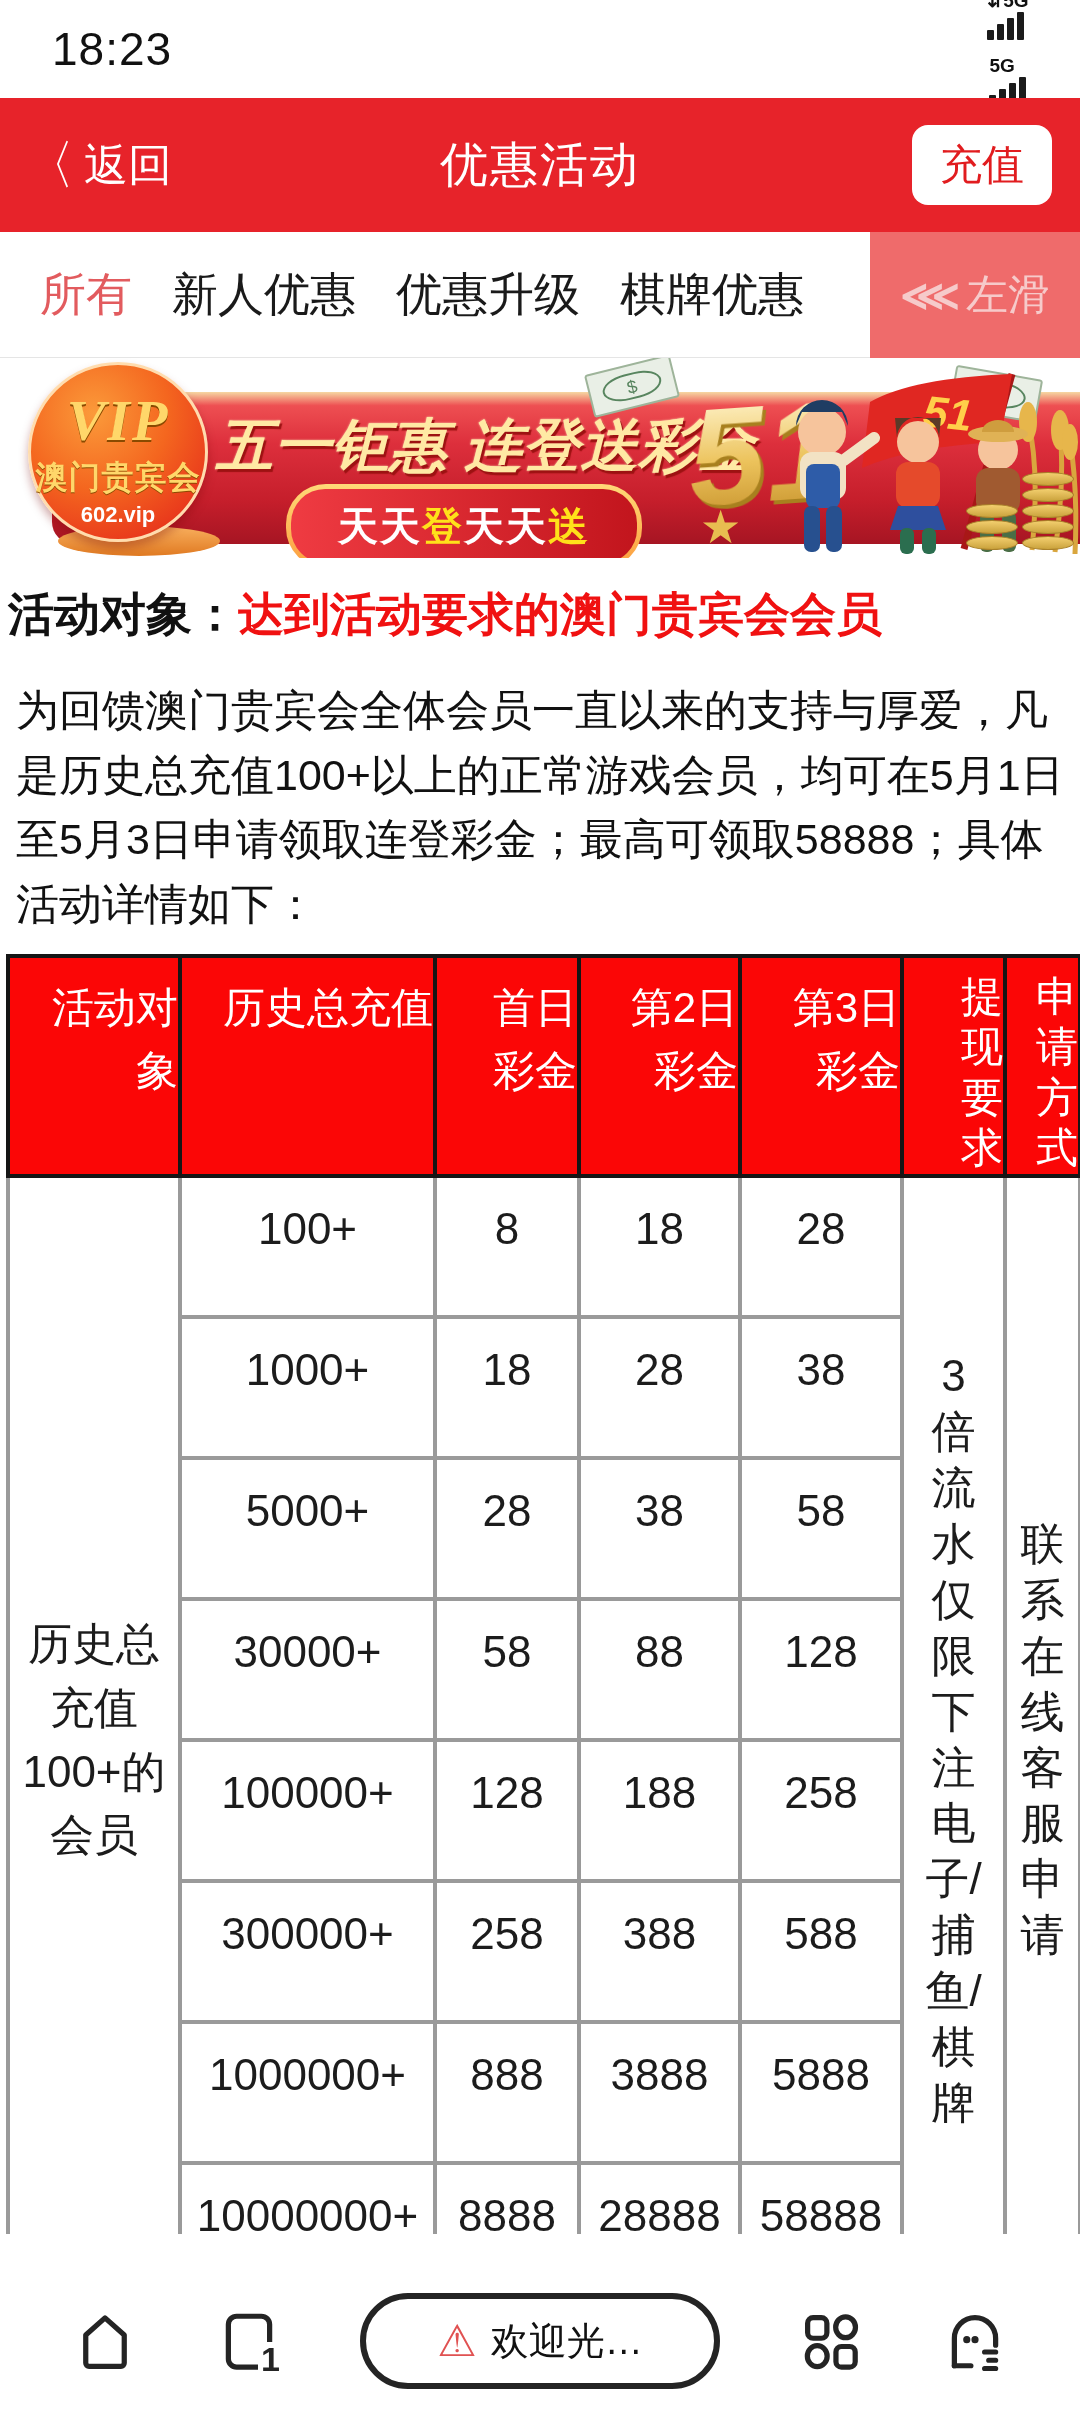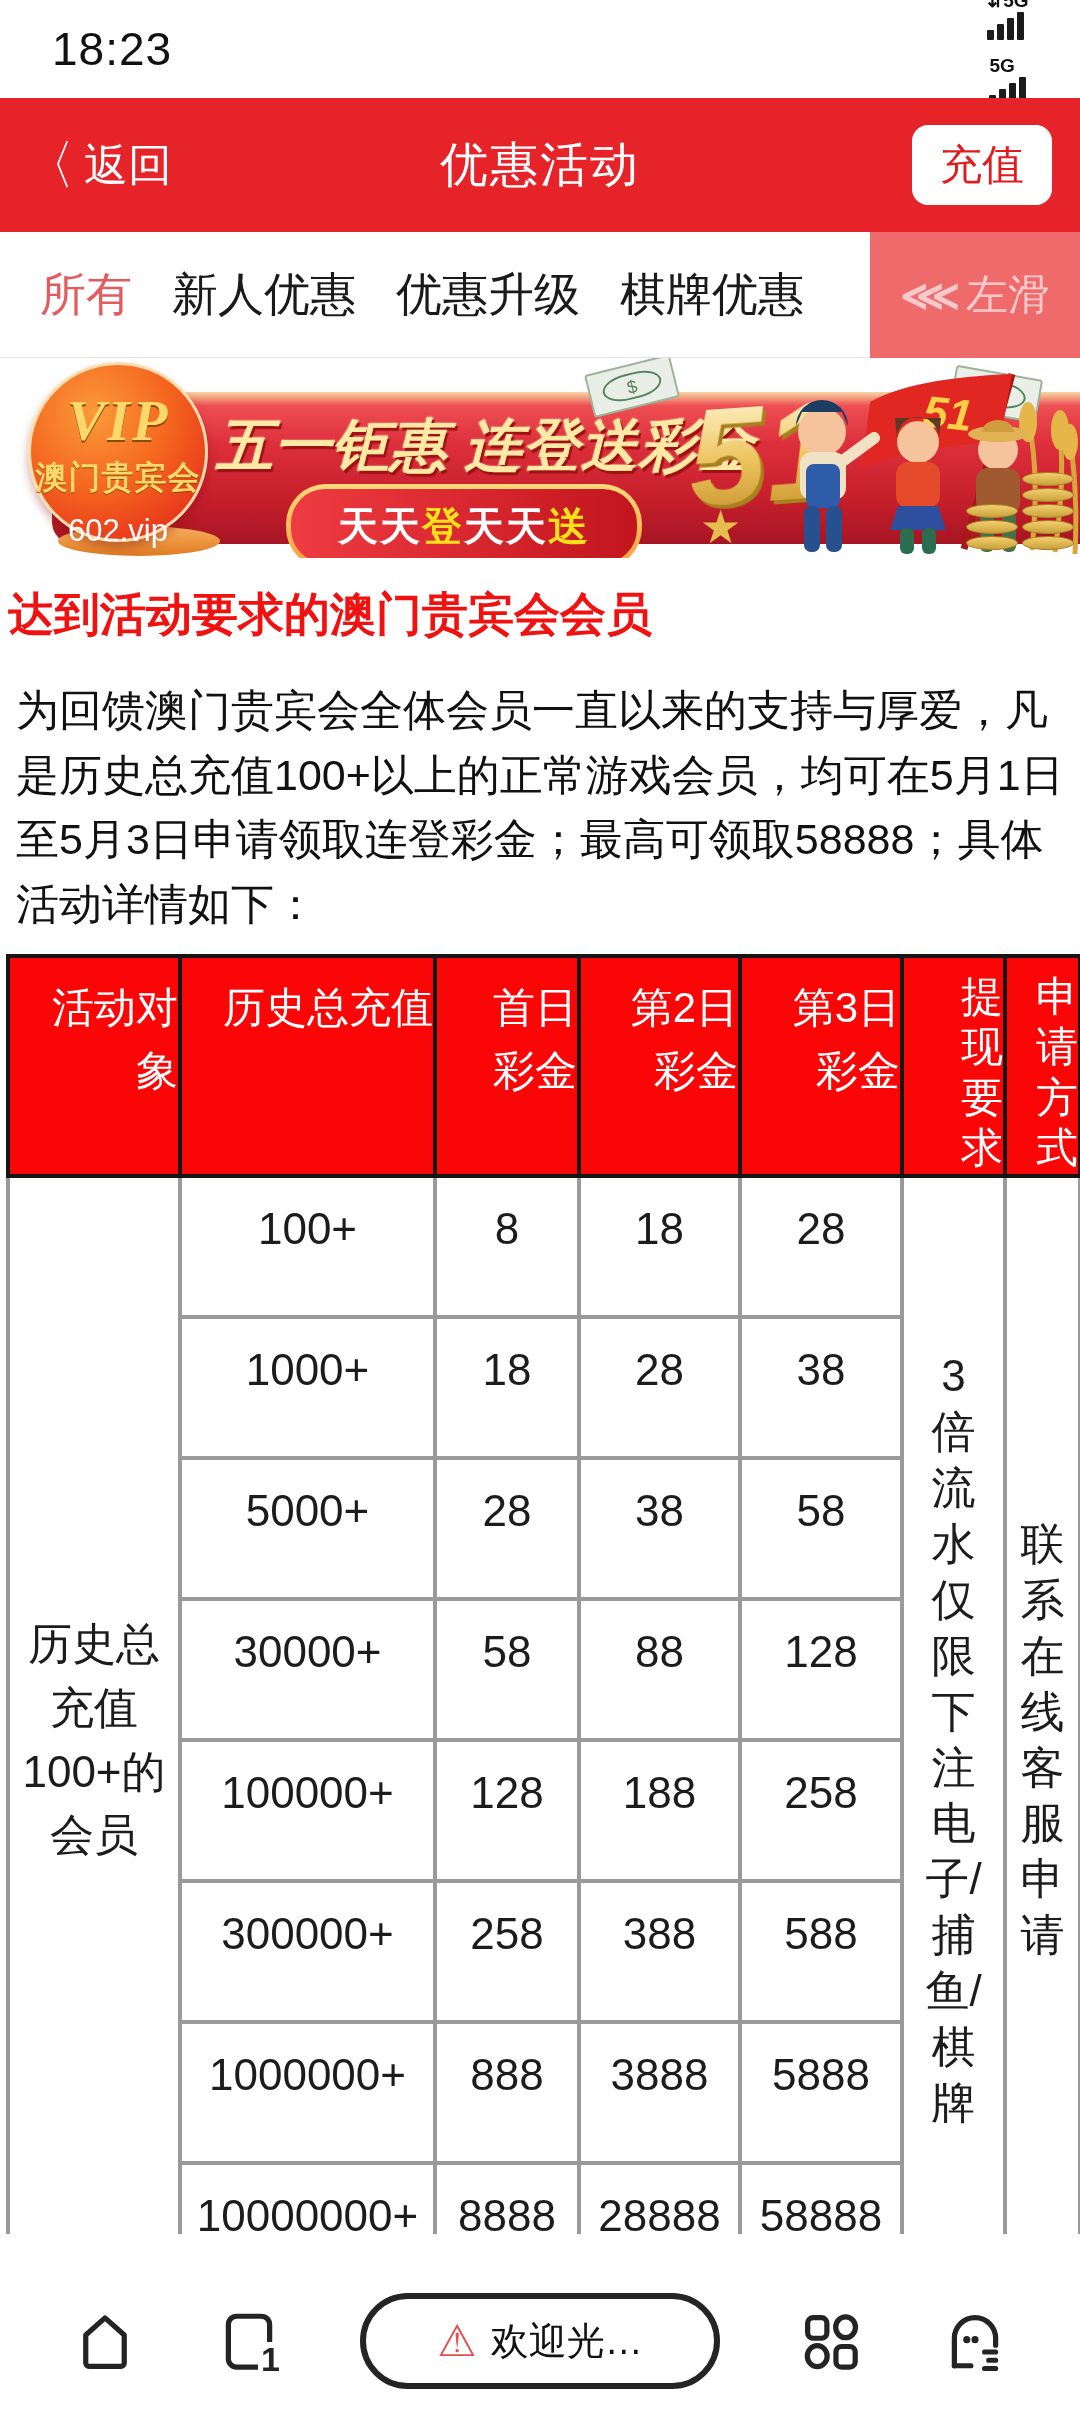--- a/index.html
+++ b/index.html
@@ -45,21 +45,21 @@
   .banner-strip { position:absolute; left:52px; right:0; top:34px; height:152px; border-radius:22px 0 0 22px;
     background:linear-gradient(180deg,#f6d7a2 0%, #ee4f52 9%, #dd2f3c 34%, #c51e2b 72%, #a61523 100%); }
   .badge-base { position:absolute; left:58px; top:168px; width:162px; height:30px; border-radius:50%;
     background:linear-gradient(180deg,#f9b05e,#e07a22); }
   .vip-badge { position:absolute; left:28px; top:4px; width:180px; height:180px; border-radius:50%;
     background:radial-gradient(circle at 36% 28%, #fb9a3a 0%, #f4661f 45%, #e93a1c 78%, #d92a18 100%);
     border:3px solid #ffdcae; box-shadow:0 6px 10px rgba(120,10,10,.35); text-align:center; }
   .vip-word { font-family:"Liberation Serif", serif; font-weight:bold; font-style:italic; font-size:58px; letter-spacing:2px;
     color:#ffd76a; text-shadow:0 2px 0 #8a4a00; margin-top:22px; }
   .vip-name { font-size:32px; font-weight:bold; color:#ffd76a; text-shadow:0 1px 0 #8a4a00; margin-top:2px; letter-spacing:1px; }
-  .vip-domain { font-size:31px; color:#fff; margin-top:13px; }
+  .vip-domain { font-size:22px; color:#fff; margin-top:2px;font-weight:bold; }
   .slogan { position:absolute; left:216px; top:50px; font-size:57px; font-weight:bold; font-style:italic; letter-spacing:1px;
     color:#ffe9a4; text-shadow:2px 3px 1px #9d1212, 0 0 2px #fff0c0; white-space:nowrap; }
   .pill-outer { position:absolute; left:286px; top:126px; width:356px; height:84px; border-radius:40px;
     background:linear-gradient(180deg,#ffd978,#fc9c3c); padding:5px; }
   .pill-inner { width:100%; height:100%; border-radius:34px; background:linear-gradient(90deg,#ef3b42,#c2151d);
     display:flex; align-items:center; justify-content:center; font-size:40px; font-weight:bold; color:#fff; letter-spacing:2px; }
   .pill-inner .hl { color:#ffe11a; }
   .big51 { position:absolute; left:688px; top:26px; font-size:138px; line-height:1; font-weight:bold; font-style:italic;
     background:linear-gradient(180deg,#fff4cc 5%,#ecc35c 55%,#c9952f 95%); -webkit-background-clip:text; background-clip:text;
     color:transparent; transform:rotate(-4deg); filter:drop-shadow(3px 4px 0 #a8801e); }
@@ -262,20 +262,21 @@
         <span class="coin"></span>
         <span class="coin"></span>
         <span class="coin"></span>
         <span class="coin"></span>
       </span>
   </div>
 </div>
 
 <div class="info-section">
   <div class="info-line">
+    <span class="info-label">活动对象：</span>
     <span class="info-value">达到活动要求的澳门贵宾会会员</span>
   </div>
   <div class="para">为回馈澳门贵宾会全体会员一直以来的支持与厚爱，凡是历史总充值100+以上的正常游戏会员，均可在5月1日至5月3日申请领取连登彩金；最高可领取58888；具体活动详情如下：</div>
 </div>
 
 <div class="table-clip">
   <table class="promo">
     <colgroup>
       <col style="width:172px">
         <col style="width:255px">

